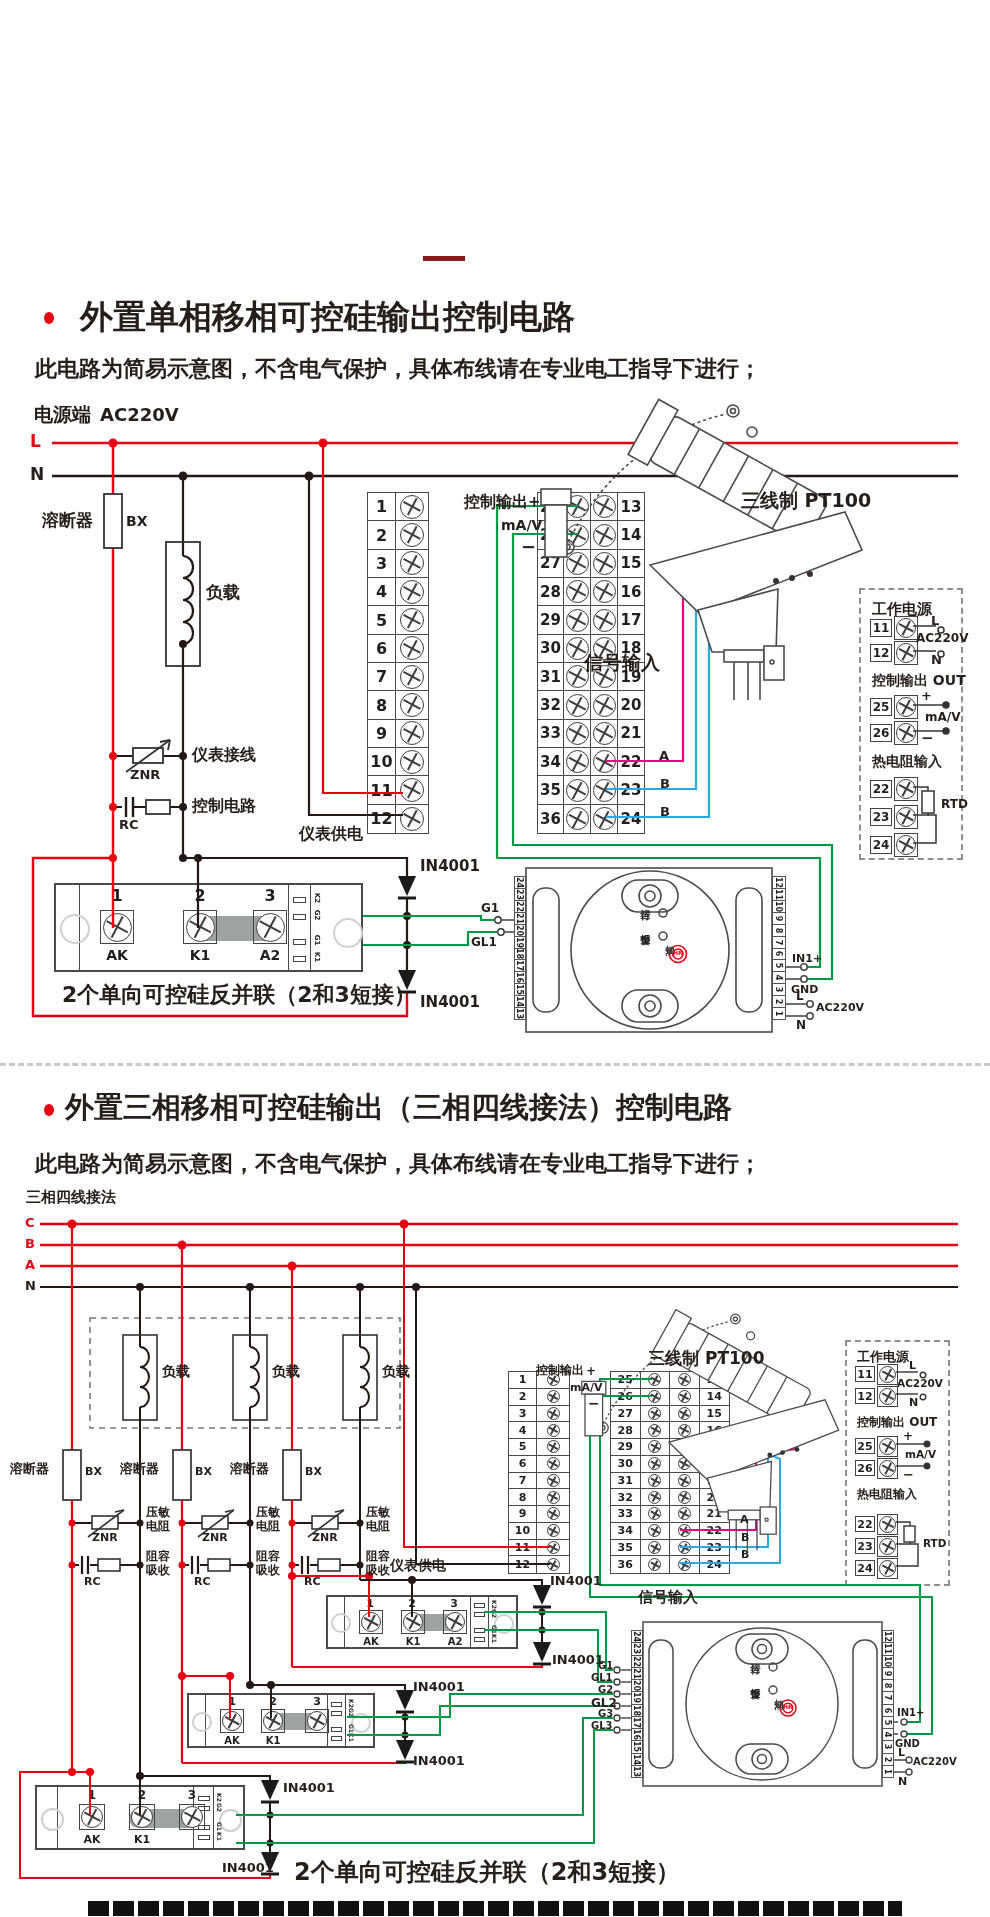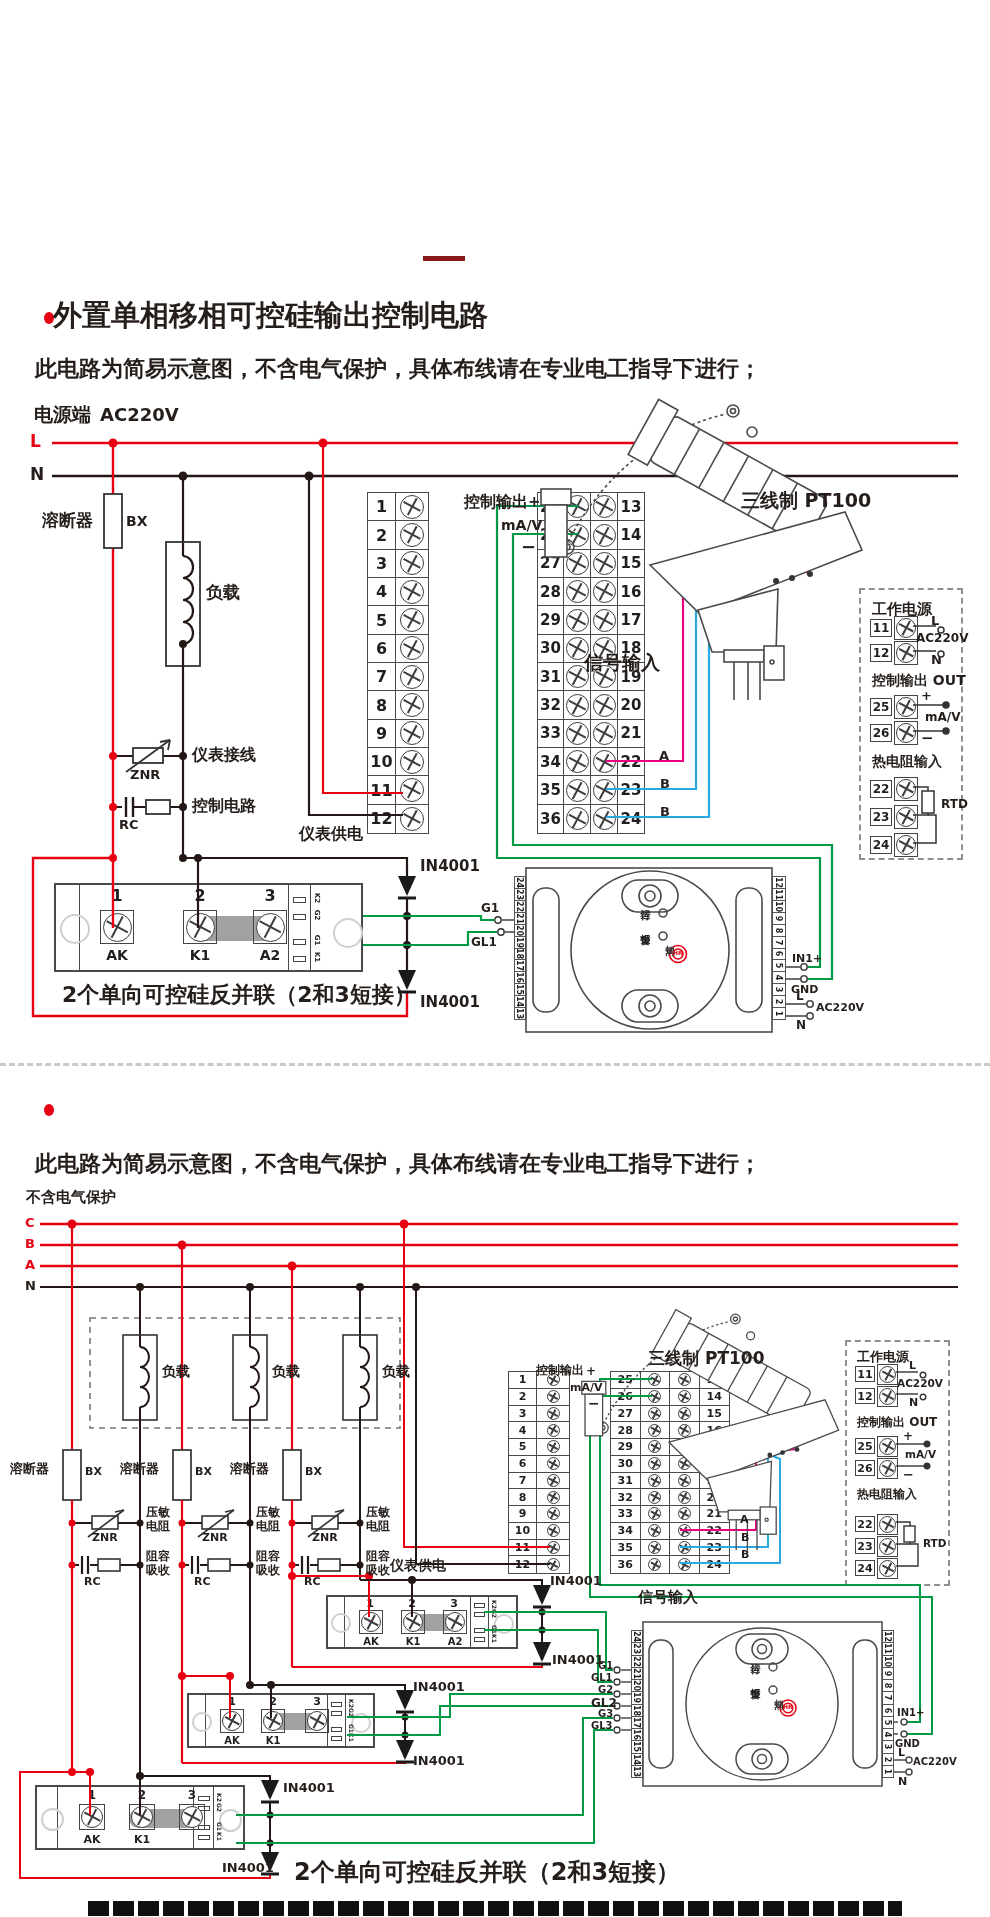--- a/index.html
+++ b/index.html
@@ -405,21 +405,21 @@
       <polyline points="910,1542 910,1544 896,1544"></polyline>
       <polyline points="896,1566 918,1566 918,1544 910,1544"></polyline>
     </g>
   </svg>
 
   <div class="sep"></div>
 
   <div class="rule" style="left:423px;top:256px;width:42px;height:5px"></div>
 
   <div class="bullet" style="left:44px;top:312px"></div>
-  <div class="lbl" style="left:53px;top:300px;font-size:29px">外置单相移相可控硅输出控制电路</div>
+  <div class="lbl" style="left:80px;top:300px;font-size:33px">外置单相移相可控硅输出控制电路</div>
   <div class="lbl" style="left:35px;top:357px;font-size:22px">此电路为简易示意图，不含电气保护，具体布线请在专业电工指导下进行；</div>
   <div class="lbl" style="left:34px;top:405px;font-size:19px">电源端</div>
   <div class="lbl" style="left:100px;top:406px;font-size:18px">AC220V</div>
   <div class="lbl red" style="left:30px;top:433px;font-size:17px">L</div>
   <div class="lbl" style="left:30px;top:466px;font-size:17px">N</div>
   <div class="lbl" style="left:42px;top:512px;font-size:17px">溶断器</div>
   <div class="lbl" style="left:126px;top:514px;font-size:14px">BX</div>
   <div class="lbl" style="left:206px;top:584px;font-size:17px">负载</div>
   <div class="lbl" style="left:192px;top:747px;font-size:16px">仪表接线</div>
   <div class="lbl" style="left:130px;top:768px;font-size:13px">ZNR</div>
@@ -795,22 +795,23 @@
         <span class="screw" style="--sd:20px"></span>
       </div>
     <div class="pnum" style="left:9px;top:246px;width:22px;height:18px;font-size:12px">24</div>
     <div class="sqr" style="left:33px;top:243px;width:24px;height:24px">
         <span class="screw" style="--sd:20px"></span>
       </div>
     <div class="lbl" style="left:80px;top:208px;font-size:12px">RTD</div>
   </div>
 
   <div class="bullet" style="left:44px;top:1104px"></div>
+  <div class="lbl" style="left:65px;top:1092px;font-size:29px">外置三相移相可控硅输出（三相四线接法）控制电路</div>
   <div class="lbl" style="left:35px;top:1152px;font-size:22px">此电路为简易示意图，不含电气保护，具体布线请在专业电工指导下进行；</div>
-  <div class="lbl" style="left:26px;top:1190px;font-size:15px">不含电气保护</div>
+  <div class="lbl" style="left:26px;top:1190px;font-size:15px">三相四线接法</div>
   <div class="lbl red" style="left:25px;top:1216px;font-size:13px">C</div>
   <div class="lbl red" style="left:25px;top:1237px;font-size:13px">B</div>
   <div class="lbl red" style="left:25px;top:1258px;font-size:13px">A</div>
   <div class="lbl" style="left:25px;top:1279px;font-size:13px">N</div>
   <div class="lbl" style="left:162px;top:1364px;font-size:14px">负载</div>
   <div class="lbl" style="left:272px;top:1364px;font-size:14px">负载</div>
   <div class="lbl" style="left:382px;top:1364px;font-size:14px">负载</div>
   <div class="lbl" style="left:10px;top:1462px;font-size:13px">溶断器</div>
   <div class="lbl" style="left:85px;top:1466px;font-size:11px">BX</div>
   <div class="lbl" style="left:120px;top:1462px;font-size:13px">溶断器</div>

